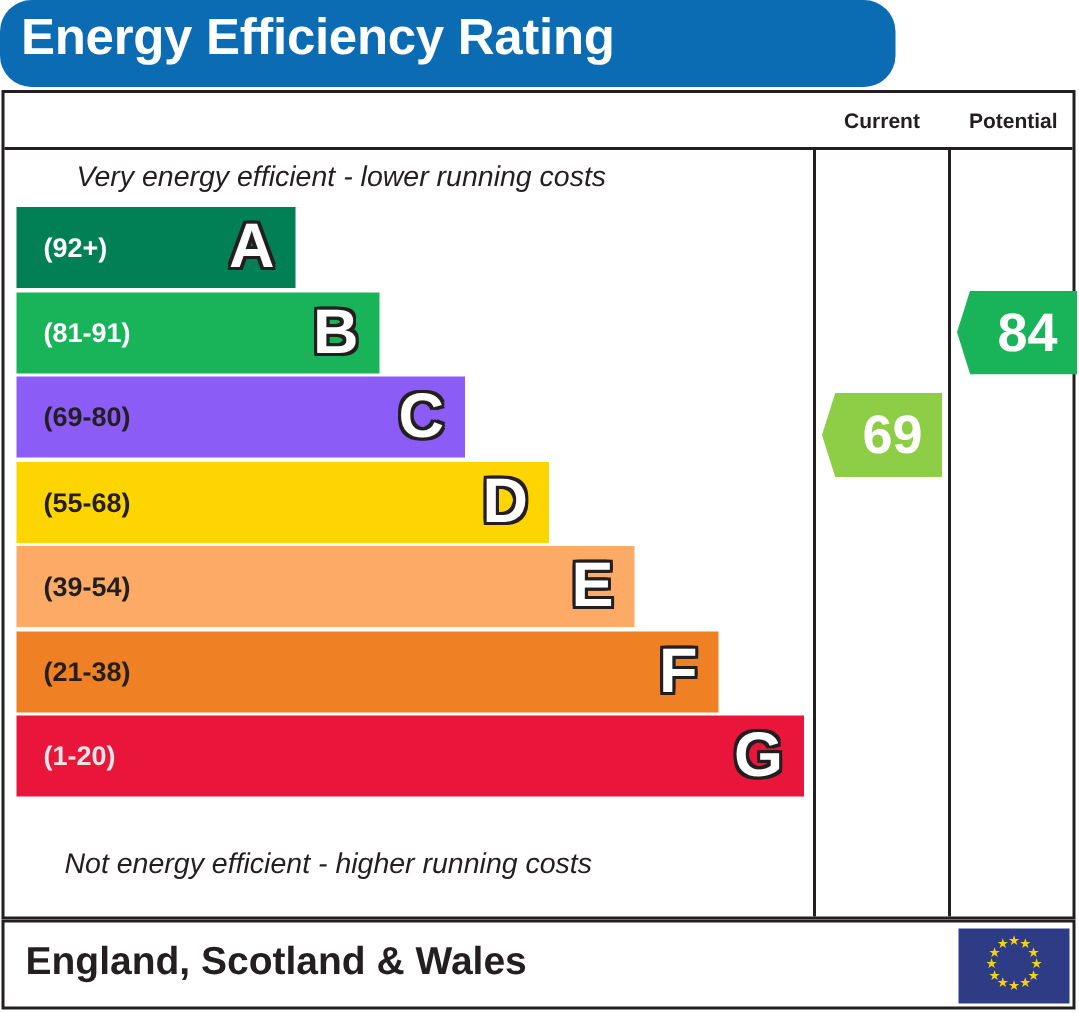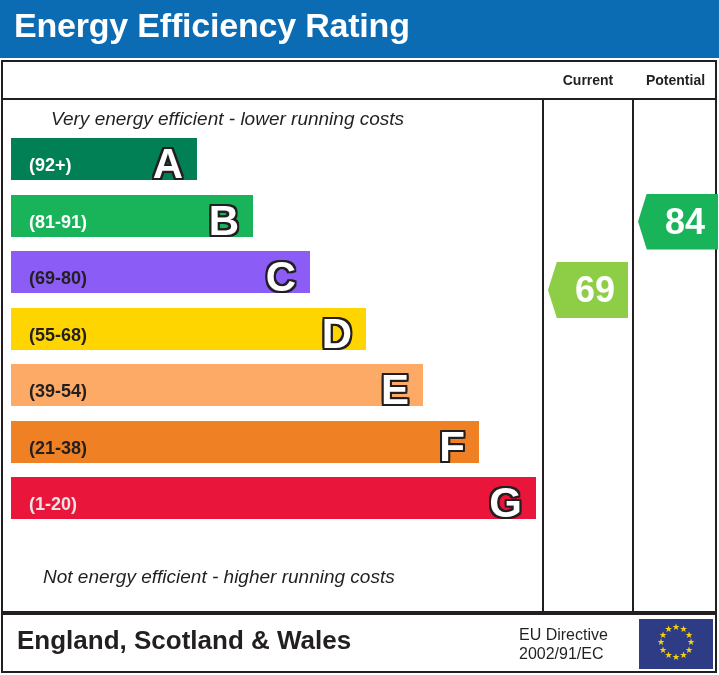--- a/index.html
+++ b/index.html
@@ -18,24 +18,25 @@
     height: 675px;
     background: #ffffff;
     overflow: hidden;
   }
 
   
   .title-bar {
     position: absolute;
     left: 0;
     top: 0;
-    width: 719px;
+    width: 597px;
     height: 58px;
     background: #0B6CB4;
     box-sizing: border-box;
+    border-radius: 21px;
   }
   .title-bar .title-text {
     position: absolute;
     left: 14px;
     top: 6px;
     font-size: 34px;
     font-weight: bold;
     color: #ffffff;
     letter-spacing: -0.2px;
     white-space: nowrap;
@@ -108,21 +109,21 @@
   .bars {
     position: absolute;
     left: 0;
     top: 76px;
     width: 539px;
     height: 396px;
   }
   .bar {
     position: absolute;
     left: 8px;
-    height: 42px;
+    height: 54px;
   }
   .bar .range {
     position: absolute;
     left: 18px;
     top: 0;
     height: 54px;
     line-height: 54px;
     font-size: 18px;
     font-weight: bold;
     white-space: nowrap;
@@ -273,24 +274,20 @@
     <div class="rating rating-current" style="background: rgb(141, 206, 70); top: 188px; margin-top: 12px;">
       <span>69</span>
     </div>
     <div class="rating rating-potential" style="background: rgb(25, 180, 89); top: 131.5px;">
       <span>84</span>
     </div>
   </div>
 
   <div class="footer">
     <div class="region">England, Scotland &amp; Wales</div>
-    <div class="directive">
-      <div>EU Directive</div>
-      <div>2002/91/EC</div>
-    </div>
     <div class="eu-flag" id="eu-flag">
         <div class="star" style="left: 37px; top: 10px; color: rgb(245, 210, 13);">
           <span>★</span>
         </div>
         <div class="star" style="left: 44.5px; top: 12.0096px; color: rgb(245, 210, 13);">
           <span>★</span>
         </div>
         <div class="star" style="left: 49.9904px; top: 17.5px; color: rgb(245, 210, 13);">
           <span>★</span>
         </div>

